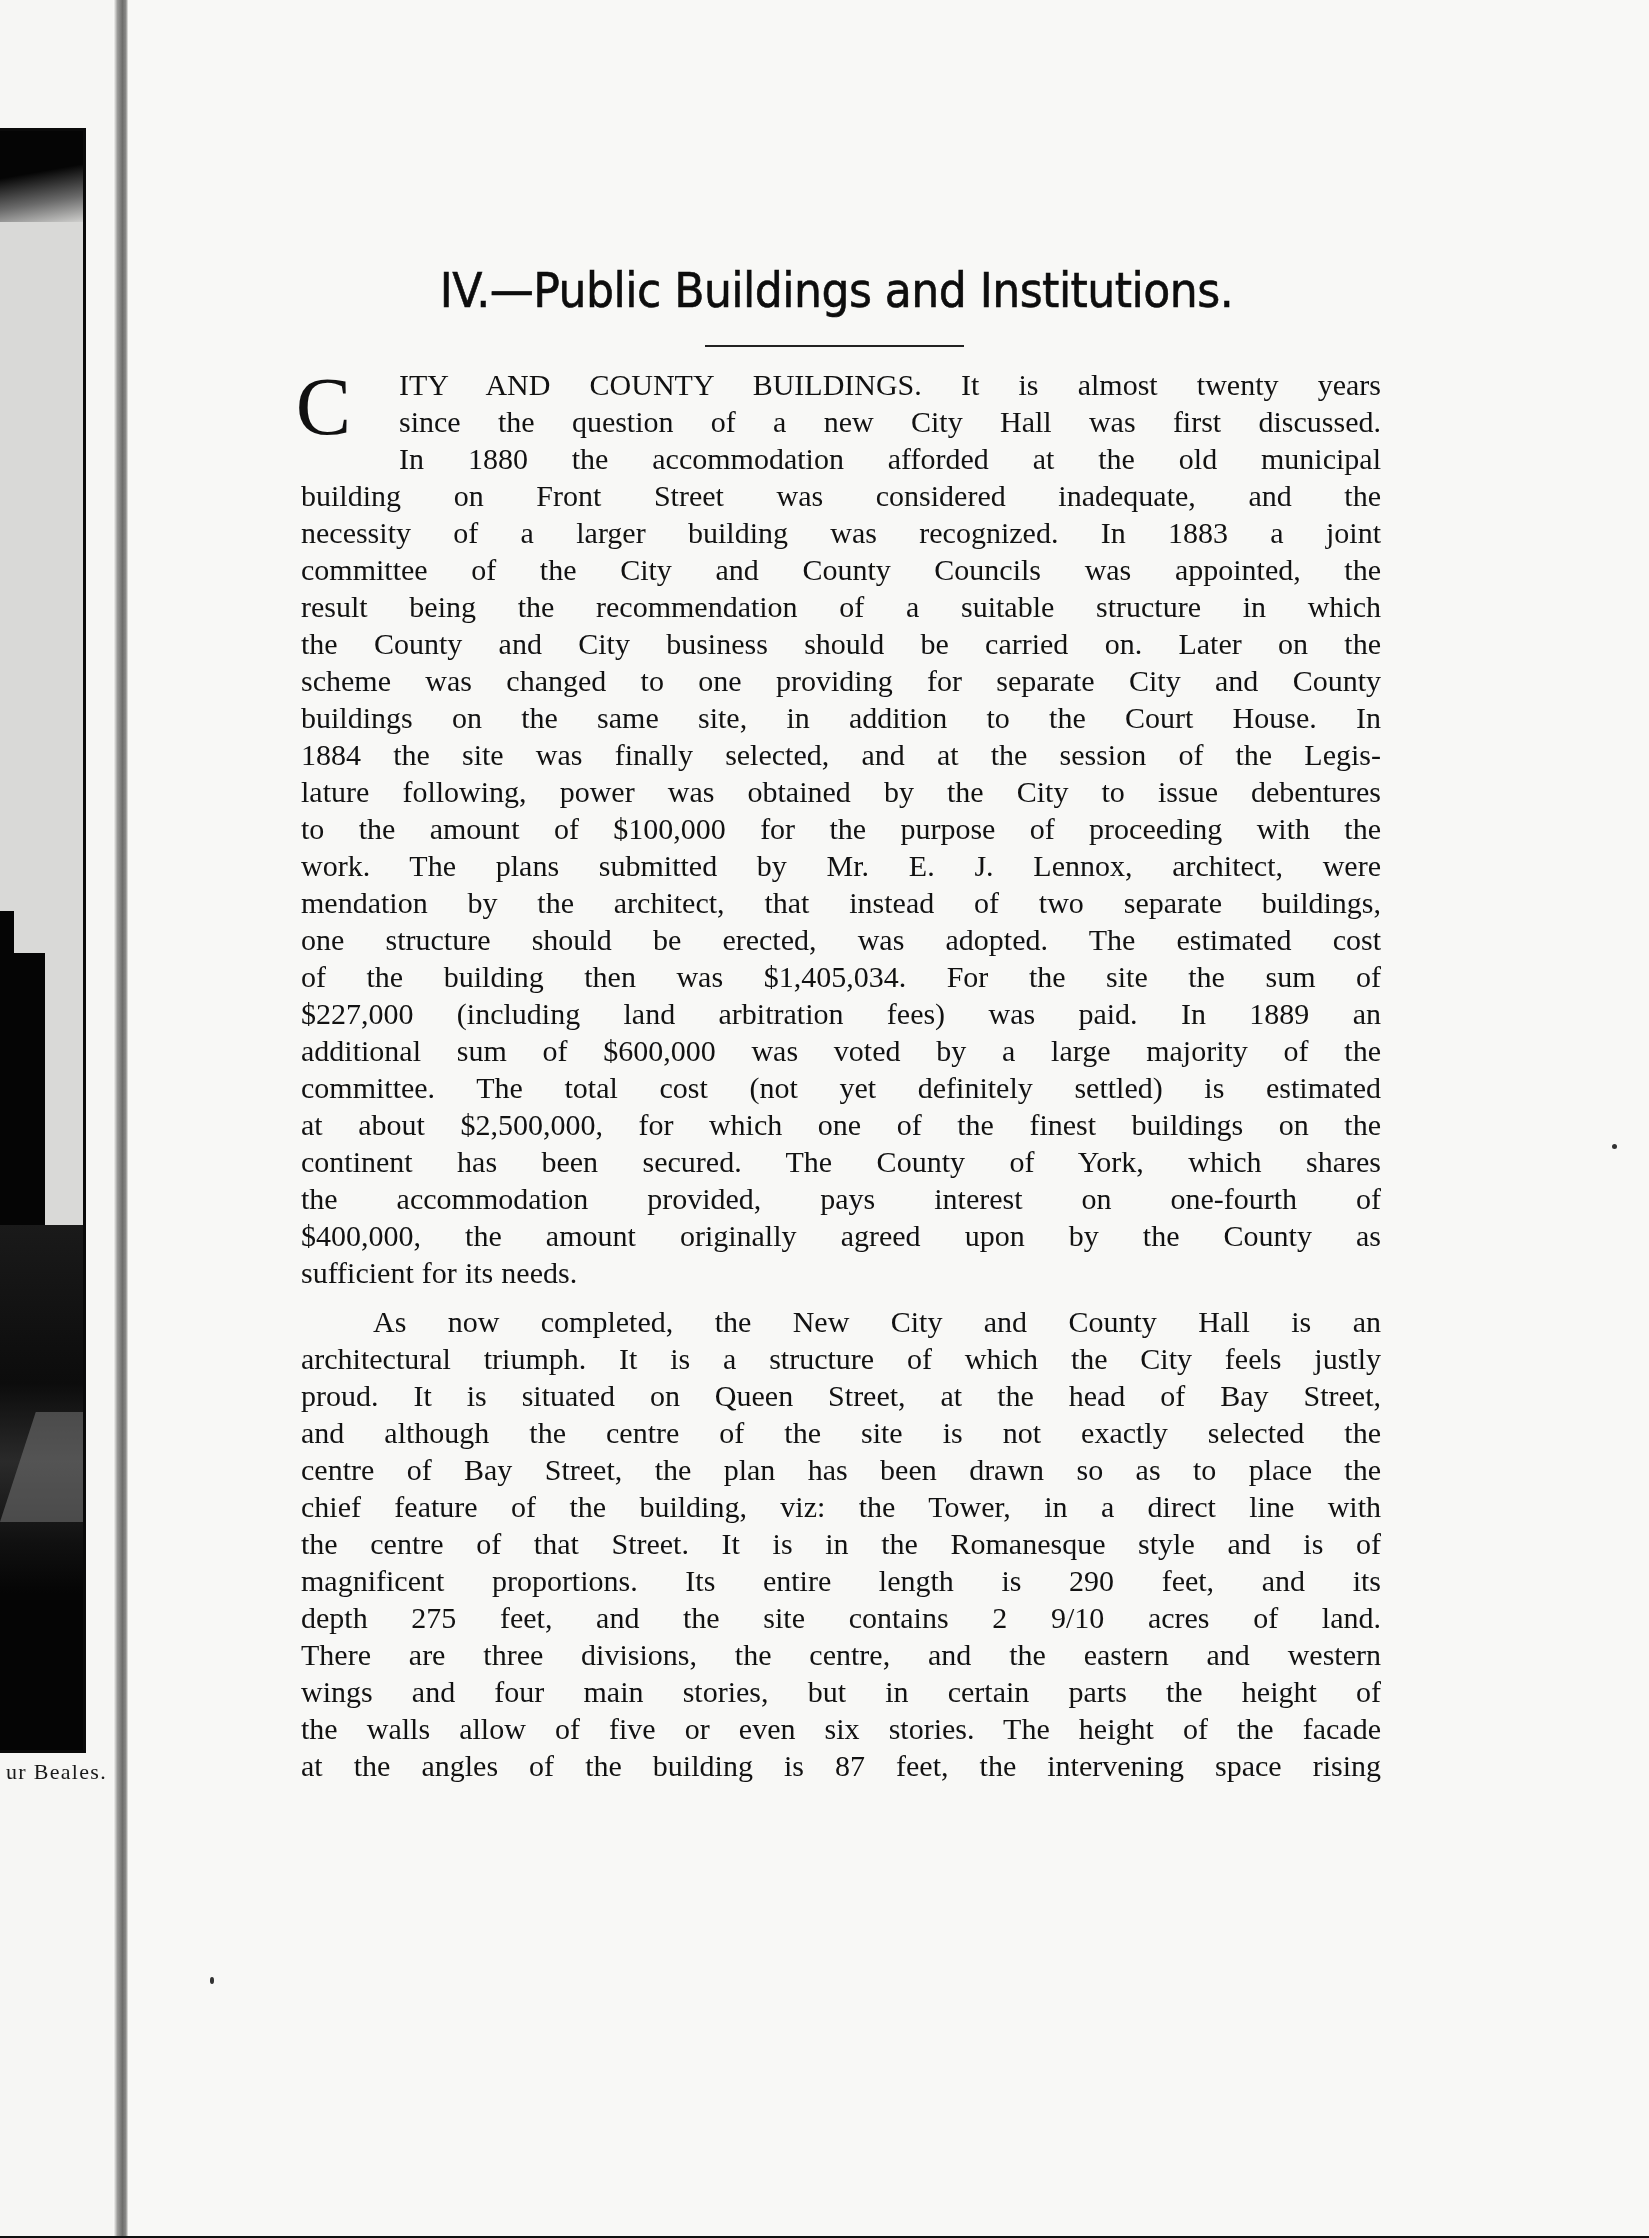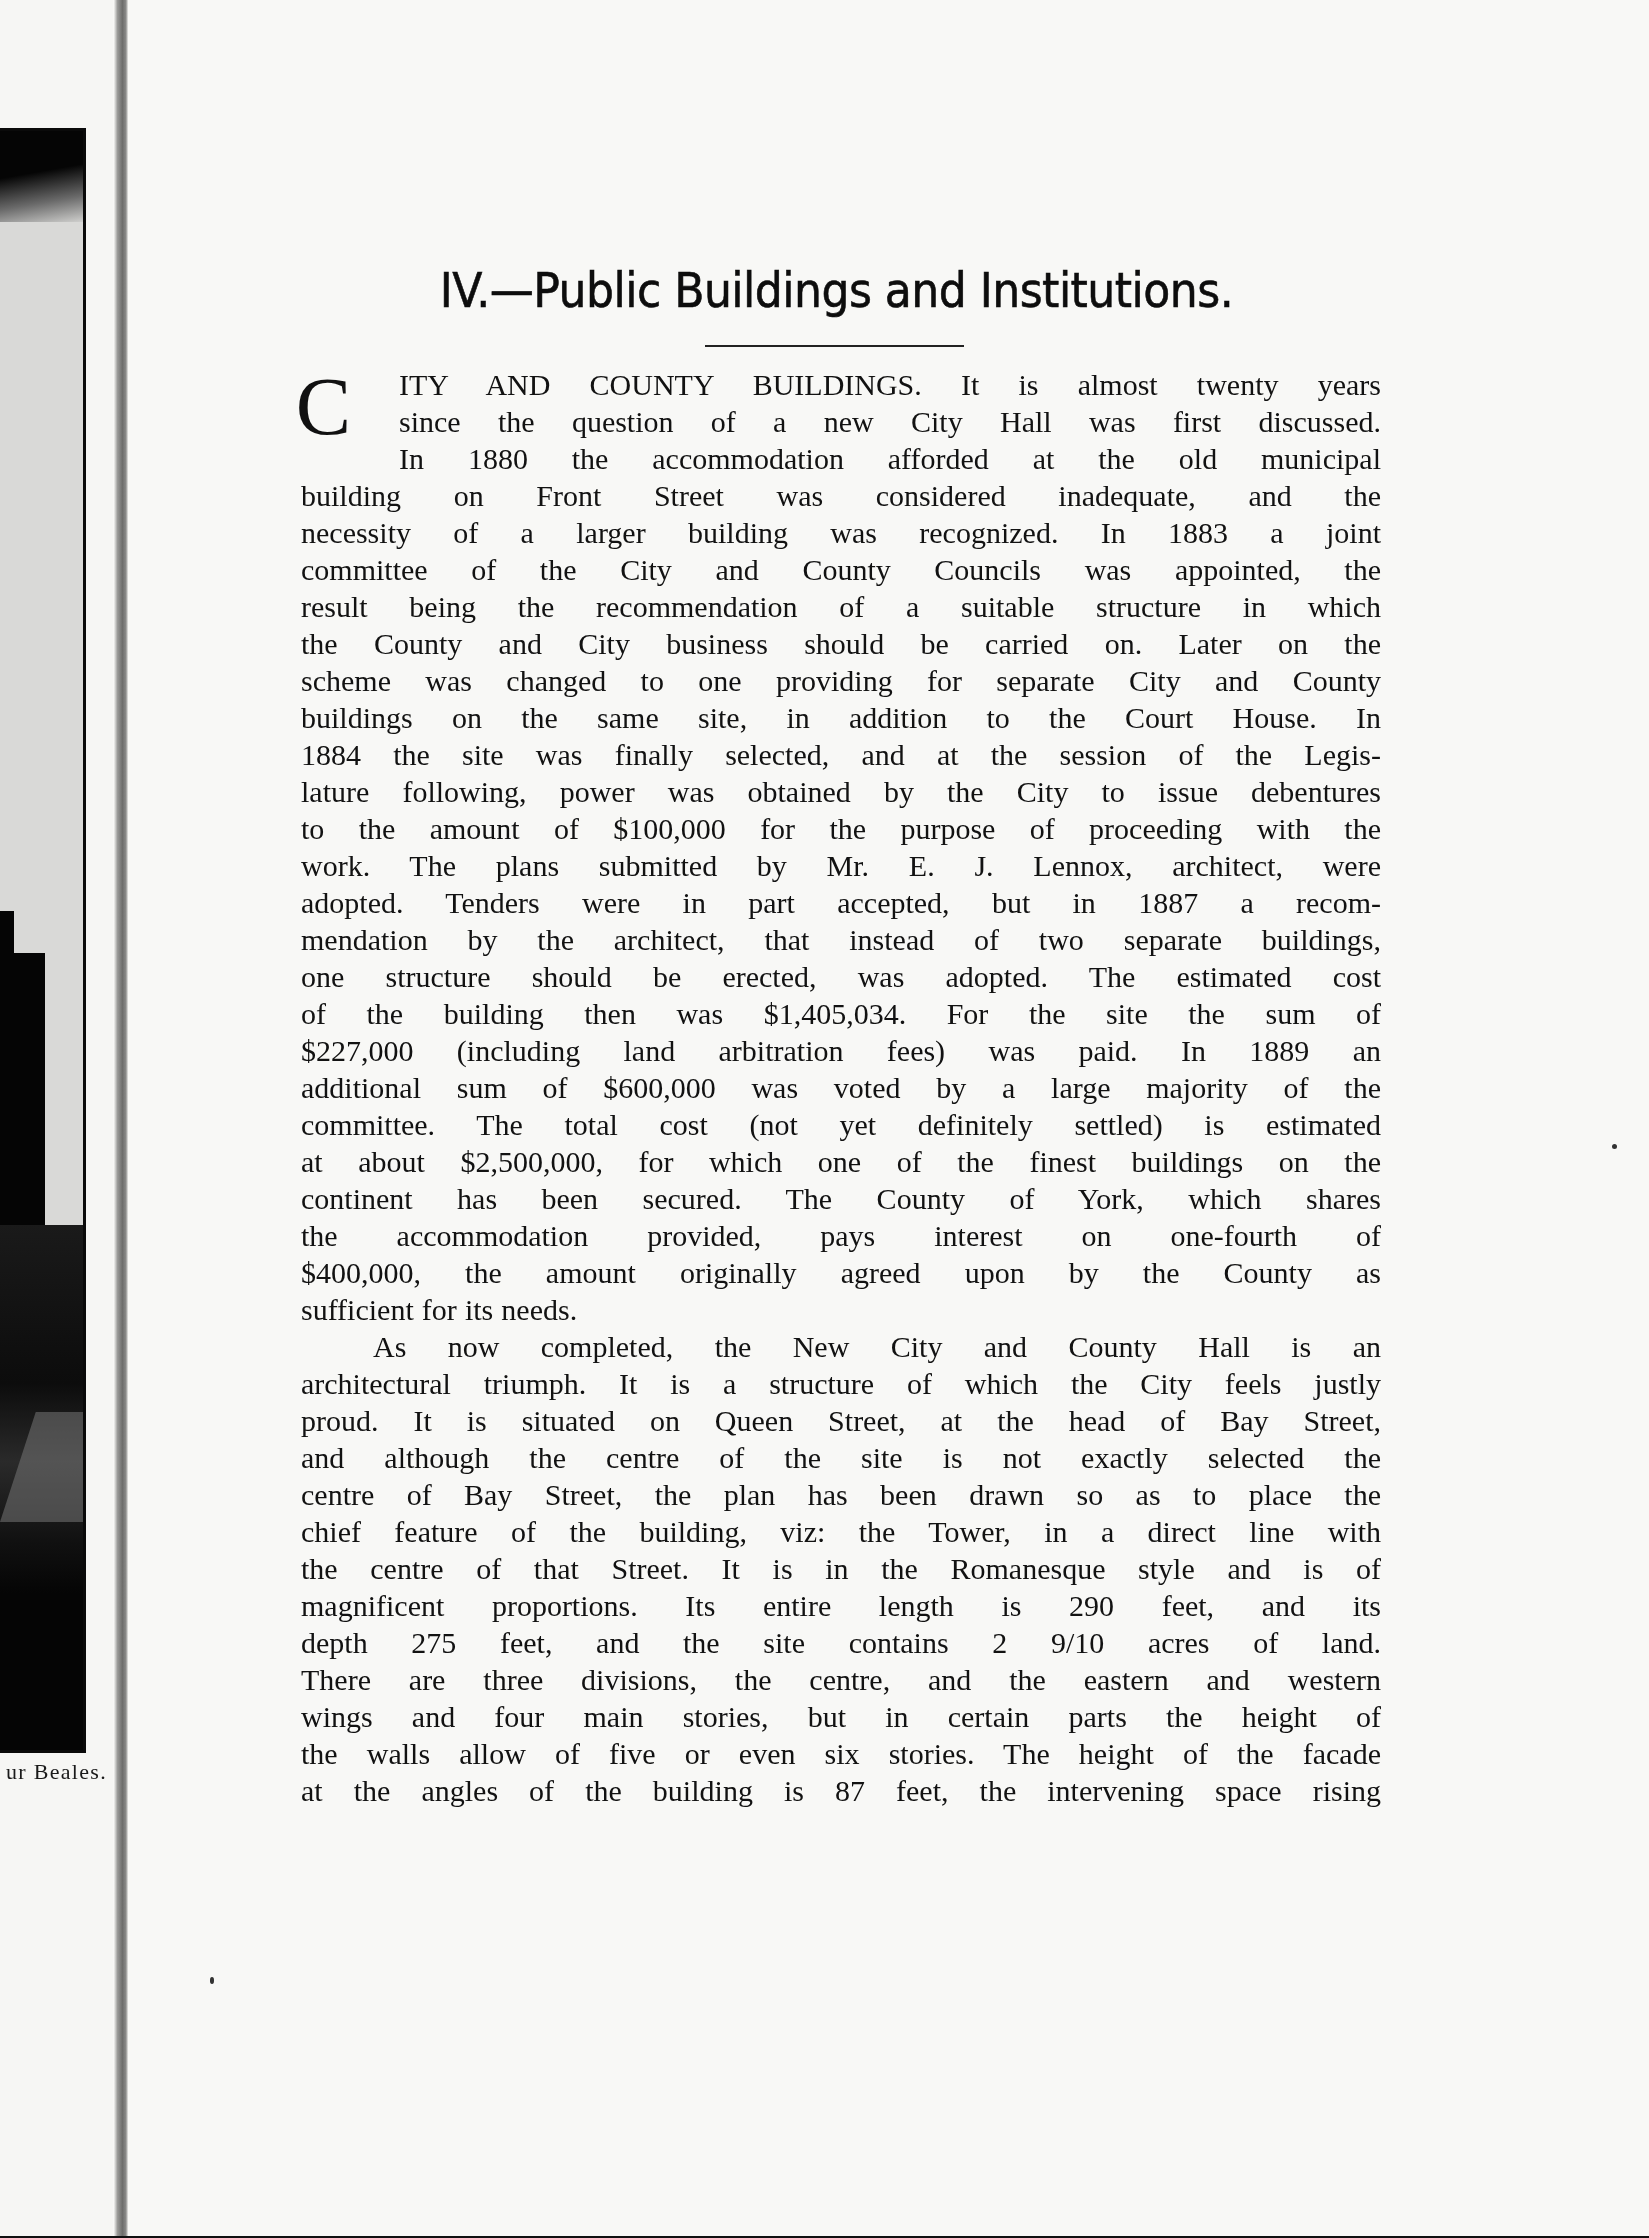--- a/index.html
+++ b/index.html
@@ -148,20 +148,21 @@
     text-align: justify;
   }
   .line.last {
     text-align-last: left;
   }
   .indent-cap {
     padding-left: 98px;
   }
   .indent-para {
     padding-left: 72px;
+    margin-top: 12px;
   }
   .drop-cap {
     position: absolute;
     left: -5.2px;
     top: -1.3px;
     font-size: 83px;
     line-height: 83px;
     font-weight: normal;
     color: #111;
   }
@@ -203,21 +204,20 @@
     <span class="line">necessity of a larger building was recognized.  In 1883 a joint</span>
     <span class="line">committee of the City and County Councils was appointed, the</span>
     <span class="line">result being the recommendation of a suitable structure in which</span>
     <span class="line">the County and City business should be carried on.  Later on the</span>
     <span class="line">scheme was changed to one providing for separate City and County</span>
     <span class="line">buildings on the same site, in addition to the Court House.  In</span>
     <span class="line">1884 the site was finally selected, and at the session of the Legis-</span>
     <span class="line">lature following, power was obtained by the City to issue debentures</span>
     <span class="line">to the amount of $100,000 for the purpose of proceeding with the</span>
     <span class="line">work.  The plans submitted by Mr. E. J. Lennox, architect, were</span>
-    <span class="line">adopted.  Tenders were in part accepted, but in 1887 a recom-</span>
     <span class="line">mendation by the architect, that instead of two separate buildings,</span>
     <span class="line">one structure should be erected, was adopted.  The estimated cost</span>
     <span class="line">of the building then was $1,405,034.  For the site the sum of</span>
     <span class="line">$227,000 (including land arbitration fees) was paid.  In 1889 an</span>
     <span class="line">additional sum of $600,000 was voted by a large majority of the</span>
     <span class="line">committee.  The total cost (not yet definitely settled) is estimated</span>
     <span class="line">at about $2,500,000, for which one of the finest buildings on the</span>
     <span class="line">continent has been secured.  The County of York, which shares</span>
     <span class="line">the accommodation provided, pays interest on one-fourth of</span>
     <span class="line">$400,000, the amount originally agreed upon by the County as</span>

